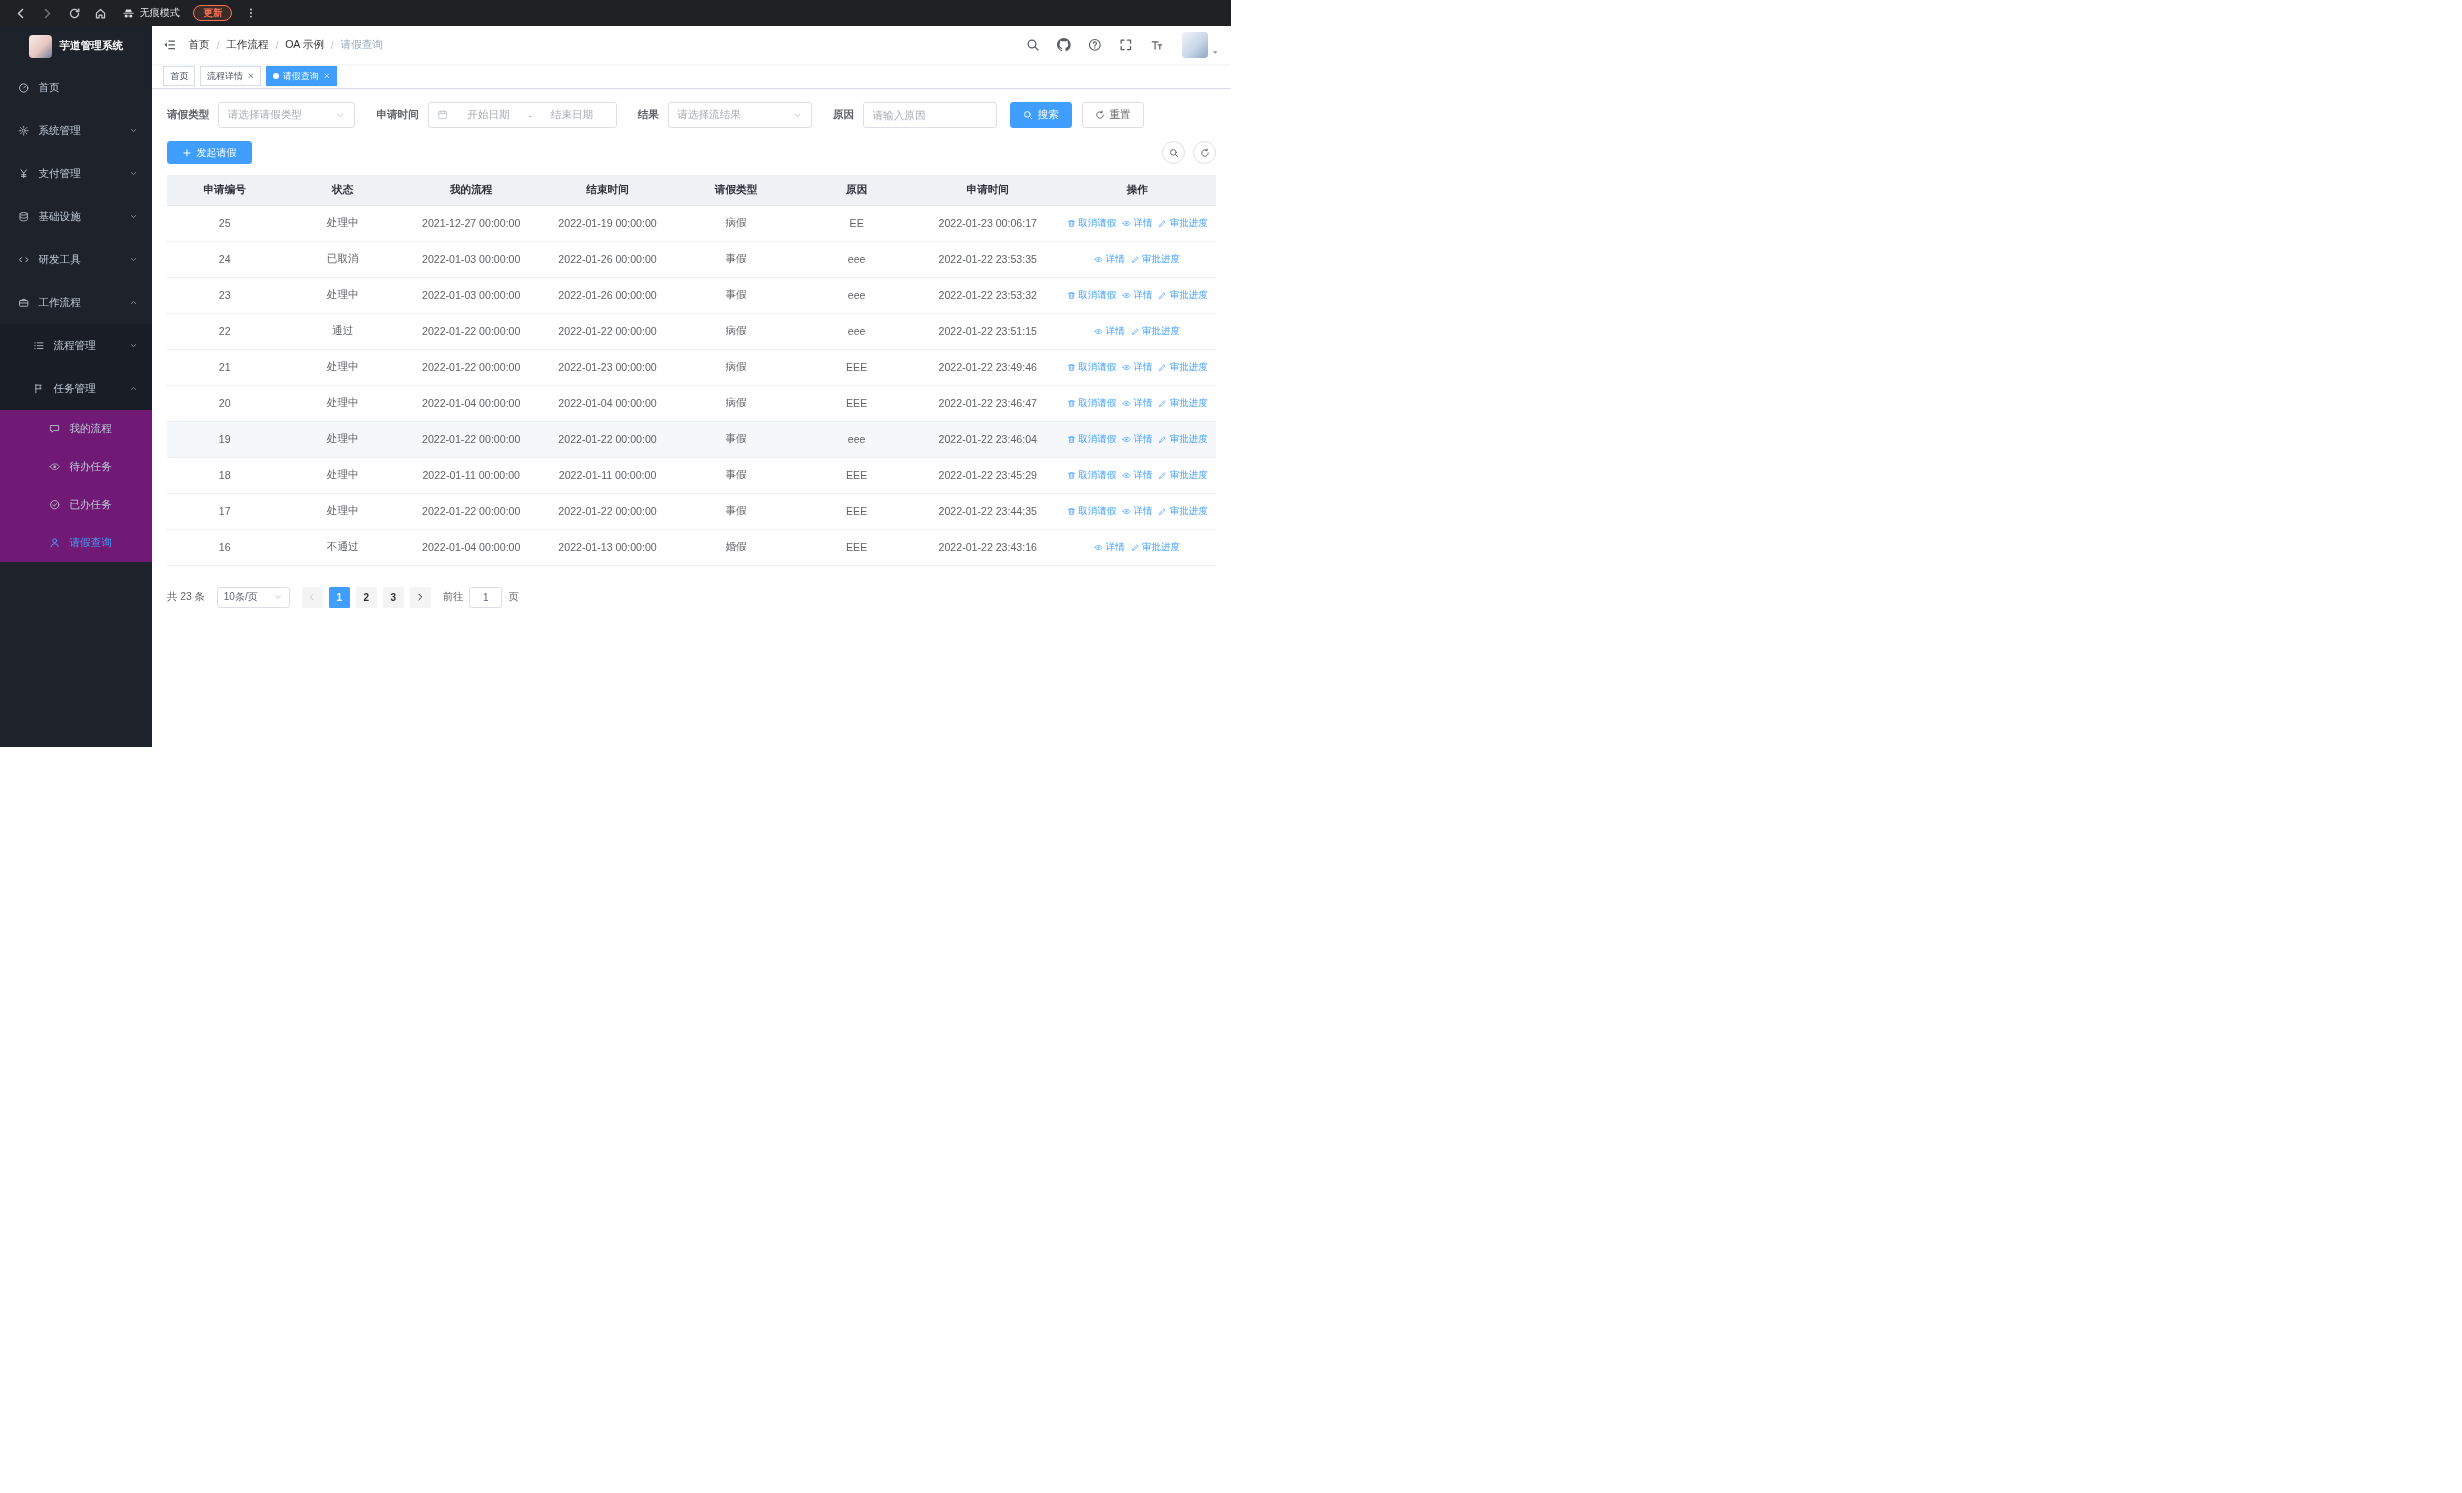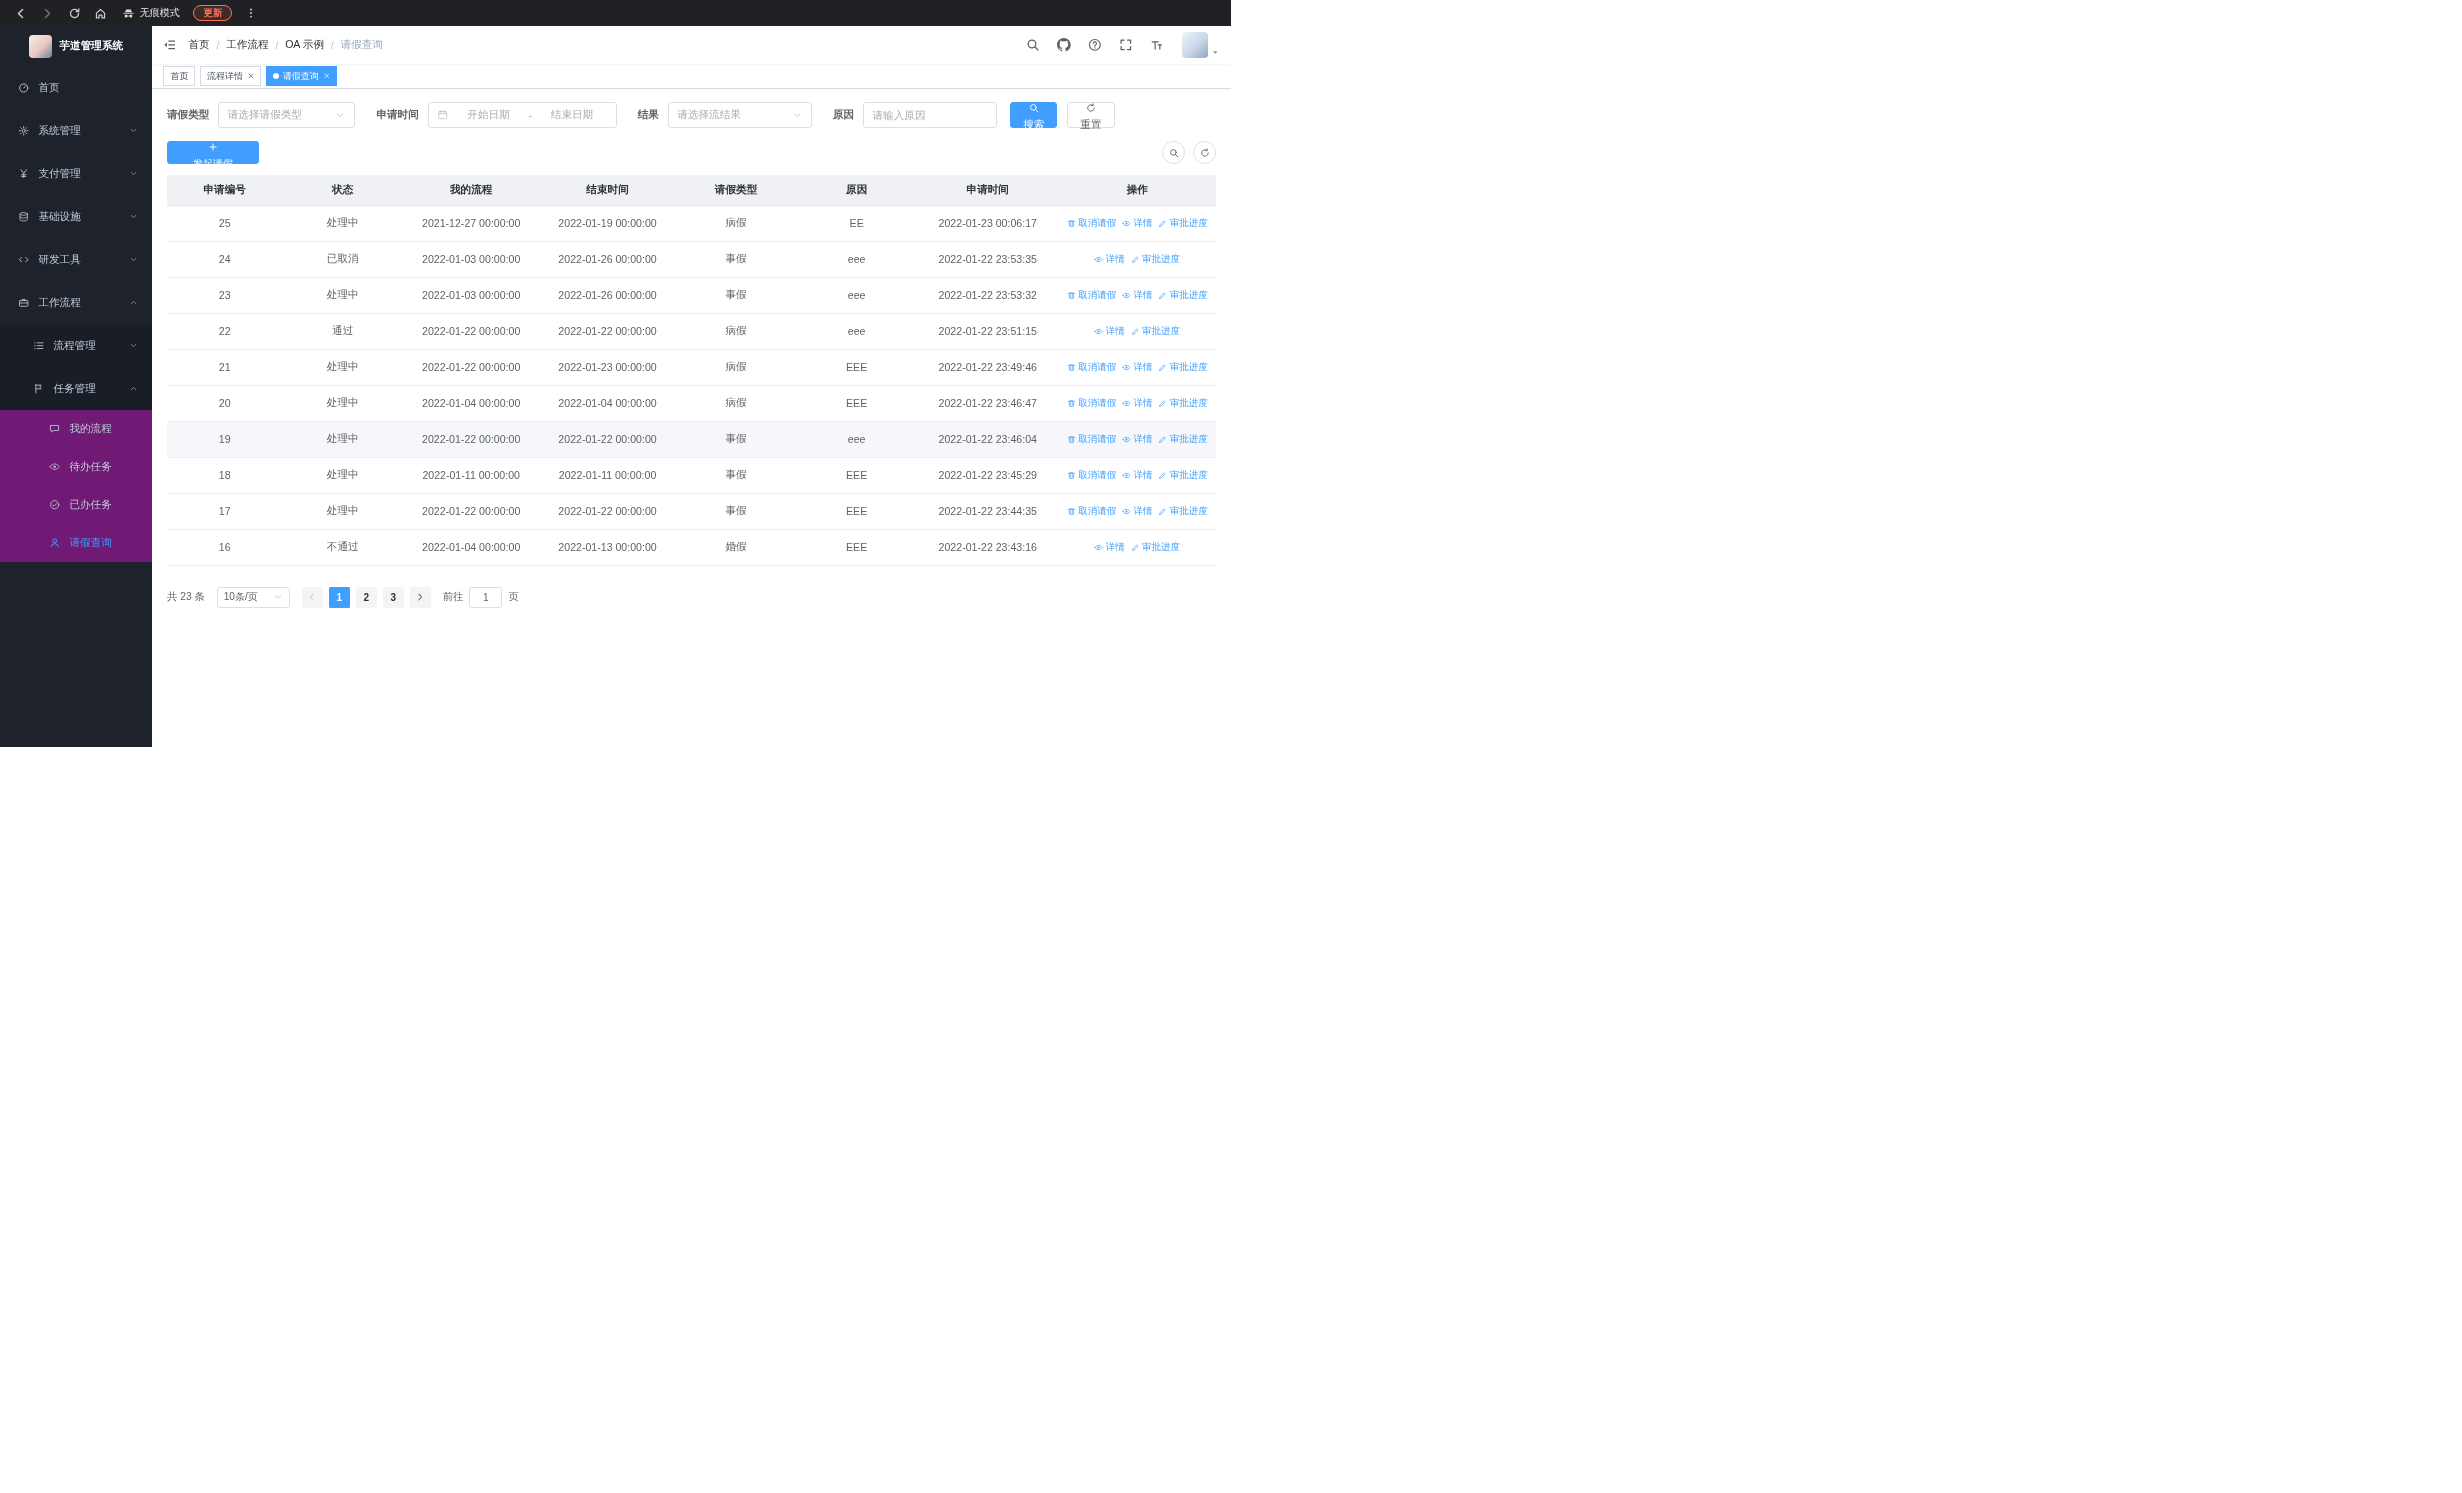--- a/index.html
+++ b/index.html
@@ -77,28 +77,28 @@
   .sel{ justify-content:space-between; cursor:pointer; }
   .sel .chev{ font-size:10.6px; color:#c0c4cc; margin-left:6px; }
   .w180{ width:137px; } .w190{ width:144px; }
   .daterange{ width:189px; gap:4.6px; }
   .daterange .cal{ font-size:11.4px; color:#c0c4cc; }
   .daterange .d-ph{ flex:1; text-align:center; }
   .inp{ width:134px; }
   .inp input{ border:none; outline:none; width:100%; font-size:10.6px; font-family:inherit; color:#606266; }
   .inp input::placeholder{ color:#a8abb2; }
 
-  .btn{ height:26px; display:inline-flex; align-items:center; gap:4.6px; padding:0 12px; border-radius:3px; font-size:10.6px; border:0.8px solid transparent;flex-direction:column; }
+  .btn{ height:26px; display:inline-flex; align-items:center; gap:4.6px; padding:0 12px; border-radius:3px; font-size:10.6px; border:0.8px solid transparent; }
   .btn.primary{ background:#409eff; color:#fff; border-color:#409eff; }
   .btn.plain{ background:#fff; color:#606266; border-color:#dcdfe6; }
   .btn [data-icon]{ font-size:10px; }
   .btn.search-btn{ margin-left:13px; margin-right:10px; }
 
   .toolbar-row{ display:flex; align-items:center; margin-top:13px; }
-  .btn.small{ height:23px; padding:0 25px; font-size:10px; }
+  .btn.small{ height:23px; padding:0 14px; font-size:10px; }
   .tool-icons{ margin-left:auto; display:flex; gap:7.6px; }
   .circle-btn{ width:23px; height:23px; border-radius:50%; border:0.8px solid #dcdfe6; background:#fff; color:#606266; display:inline-flex; align-items:center; justify-content:center; font-size:10px; }
 
   
   table{ width:100%; border-collapse:collapse; table-layout:fixed; margin-top:11.4px; }
   th{ height:30px; background:#eff1f4; color:#2d3138; font-weight:600; font-size:10.6px; border-bottom:0.8px solid #e3e7ed; }
   td{ height:36px; text-align:center; color:#606266; font-size:10.6px; border-bottom:0.8px solid #ebeef5; white-space:nowrap; overflow:hidden; }
   tr.hovered td{ background:#f5f7fa; }
   td.ops{ font-size:9.5px; }
   .op-link{ color:#409eff; display:inline-flex; align-items:center; gap:2.3px; margin:0 3px; cursor:pointer; white-space:nowrap;font-family:Liberation Mono, monospace; }

